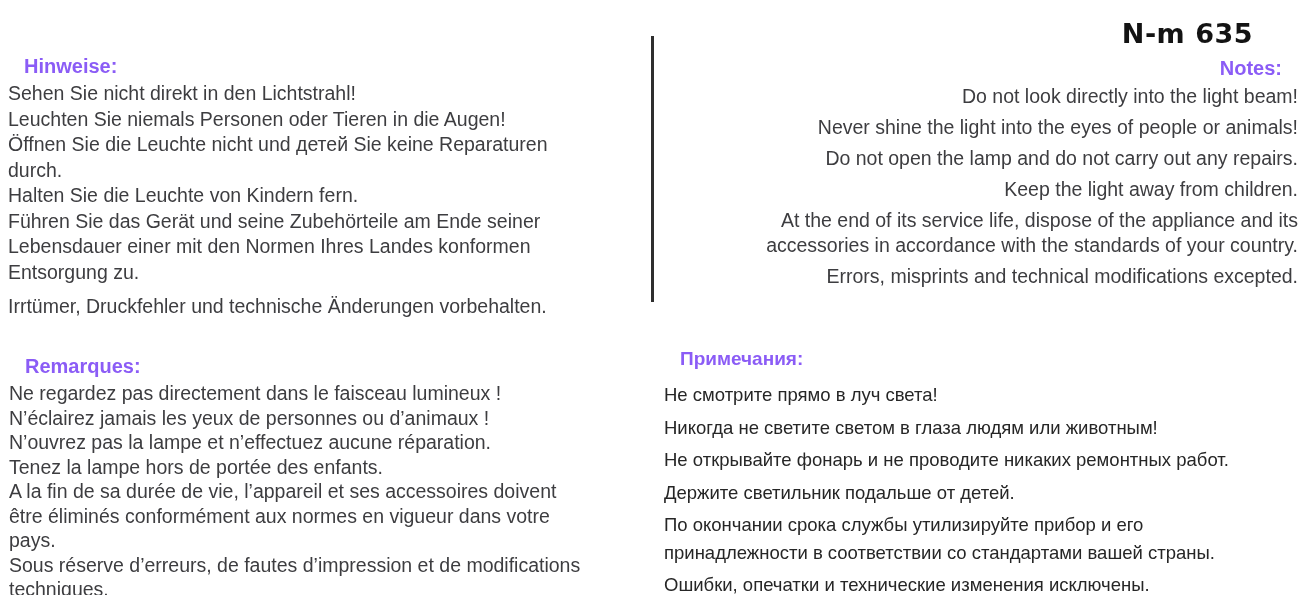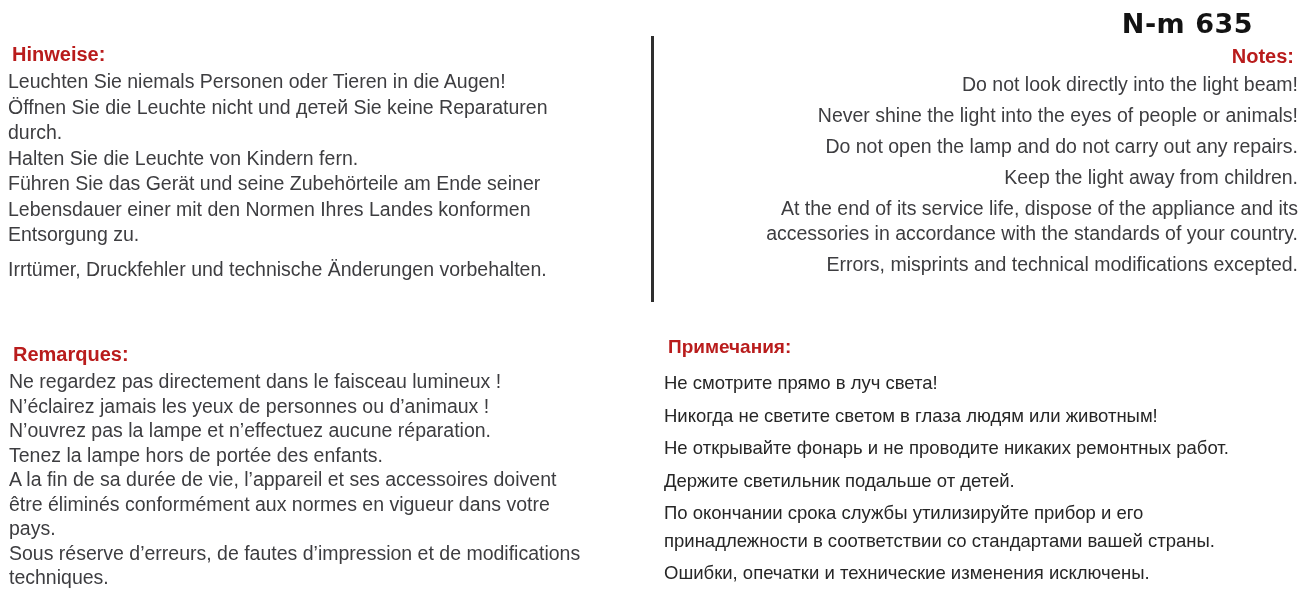--- a/index.html
+++ b/index.html
@@ -10,21 +10,21 @@
   .page {
     position: relative;
     width: 1300px;
     height: 595px;
     background: #ffffff;
     font-family: "Liberation Sans", sans-serif;
     overflow: hidden;
   }
   .model {
     position: absolute;
-    top: 8px;
+    top: 18px;
     right: 47px;
     font-family: "DejaVu Sans", sans-serif;
     font-weight: bold;
     font-size: 27px;
     line-height: 32px;
     color: #131313;
     letter-spacing: 0.5px;
   }
   .divider-v {
     position: absolute;
@@ -32,25 +32,25 @@
     top: 36px;
     width: 3px;
     height: 266px;
     background: #2e2e2e;
   }
   .block {
     position: absolute;
     color: #3d3d40;
   }
   .block h2 {
-    margin: 4px;
+    margin: 16px;
     font-size: 20px;
     line-height: 24px;
     font-weight: bold;
-    color: #b91c1c;
+    color: #8b5cf6;
   }
   .ln { white-space: nowrap; }
 
   
   .de { left: 8px;  top: 38px;  width: 644px; font-size: 19.5px; }
   .de h2 { margin-bottom: 3px; }
   .de .ln { line-height: 25.5px; }
   .de .para { margin: 0; }
   .de .para:last-child { margin-top: 9px; }
 
@@ -76,20 +76,23 @@
 <body>
 
 <div class="page">
 
   <div class="model">N-m 635</div>
 
   <div class="divider-v"></div>
 
   <section class="block de">
     <h2>Hinweise:</h2>
+    <div class="para">
+      <div class="ln">Sehen Sie nicht direkt in den Lichtstrahl!</div>
+    </div>
     <div class="para">
       <div class="ln">Leuchten Sie niemals Personen oder Tieren in die Augen!</div>
     </div>
     <div class="para">
       <div class="ln">Öffnen Sie die Leuchte nicht und детей Sie keine Reparaturen</div>
       <div class="ln">durch.</div>
     </div>
     <div class="para">
       <div class="ln">Halten Sie die Leuchte von Kindern fern.</div>
     </div>

